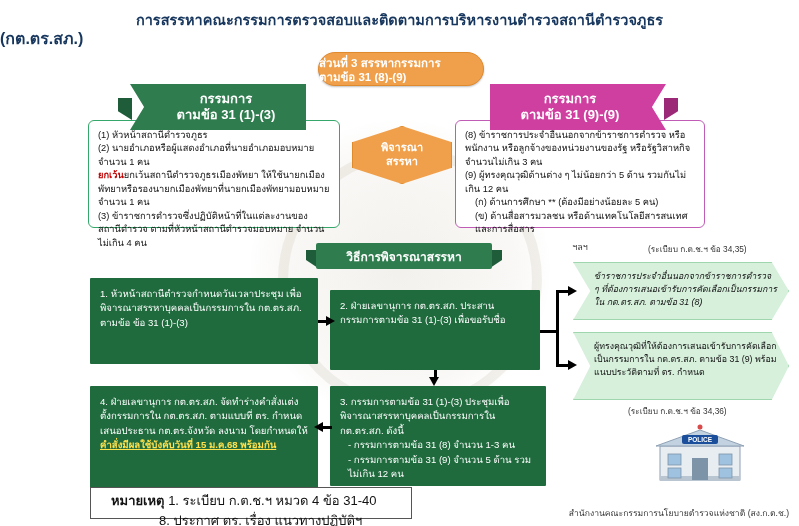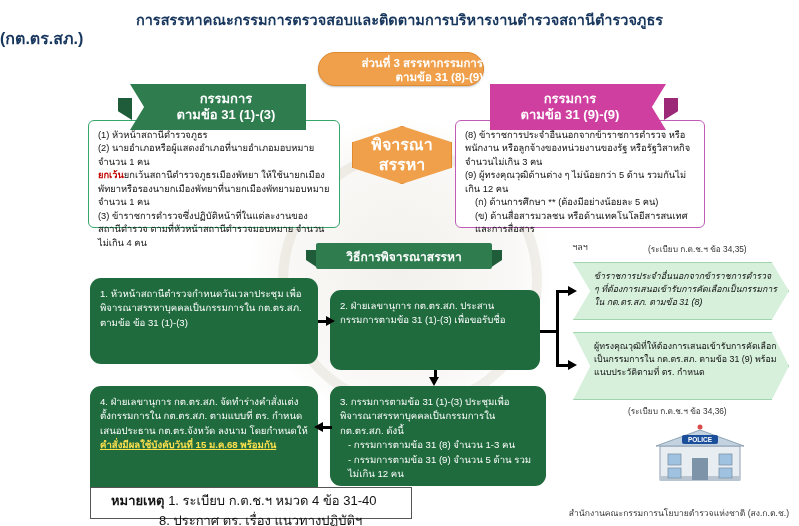--- a/index.html
+++ b/index.html
@@ -30,21 +30,21 @@
   }
   .title2{
     position:absolute;top:26px;left:0;width:799px;
     font-size:16px;font-weight:bold;color:#17365d;z-index:3;
   }
 
   
   .banner{
     position:absolute;left:318px;top:52px;width:166px;height:34px;
     background:#f0a04b;border:1.5px solid #e08a2e;border-radius:17px;
-    color:#ffffff;font-weight:bold;font-size:11.5px;text-align:right;
+    color:#ffffff;font-weight:bold;font-size:11.5px;text-align:left;
     line-height:1.25;padding-top:3px;box-sizing:border-box;
     box-shadow:0 1px 2px rgba(0,0,0,0.25);
     z-index:4;
   }
 
   
   .ribbon{
     position:absolute;height:46px;color:#fff;font-weight:bold;font-size:13px;
     text-align:center;line-height:1.2;display:flex;align-items:center;justify-content:center;
     z-index:4;
@@ -70,38 +70,38 @@
   .box-left{left:88px;top:120px;width:252px;height:108px;border:1.5px solid #35a76a;}
   .box-right{left:455px;top:120px;width:250px;height:108px;border:1.5px solid #c05bb6;}
   .box-left .hl{color:#c00000;font-weight:bold;}
   .ellipsis{text-align:center;font-size:9px;color:#333;margin-top:4px;}
 
   
   .consider{
     position:absolute;left:352px;top:126px;width:98px;height:56px;
     background:#f0a04b;border:1.5px solid #e08a2e;
     clip-path:polygon(50% 0,100% 28%,100% 72%,50% 100%,0 72%,0 28%);
-    color:#fff;font-weight:bold;font-size:16px;text-align:center;
+    color:#fff;font-weight:bold;font-size:11px;text-align:center;
     display:flex;flex-direction:column;align-items:center;justify-content:center;
     line-height:1.25;z-index:4;
   }
 
   
   .method{
     position:absolute;left:316px;top:243px;width:176px;height:26px;
     background:#2f7d4f;color:#fff;font-weight:bold;font-size:12px;
     display:flex;align-items:center;justify-content:center;
     border-radius:2px;z-index:4;
   }
   .method-tail-l{position:absolute;left:306px;top:250px;width:12px;height:18px;background:#1f5c39;z-index:3;clip-path:polygon(0 0,100% 0,100% 100%,0 55%);}
   .method-tail-r{position:absolute;left:490px;top:250px;width:12px;height:18px;background:#1f5c39;z-index:3;clip-path:polygon(0 0,100% 0,100% 55%,0 100%);}
 
   
   .step{
-    position:absolute;background:#1f6b3e;color:#fff;border-radius:11px;
+    position:absolute;background:#1f6b3e;color:#fff;border-radius:1px;
     font-size:9.6px;line-height:1.5;padding:9px 10px;box-sizing:border-box;z-index:3;
   }
   .step1{left:90px;top:278px;width:228px;height:86px;}
   .step2{left:330px;top:290px;width:210px;height:80px;}
   .step3{left:330px;top:386px;width:216px;height:100px;}
   .step4{left:90px;top:386px;width:228px;height:112px;}
   .step4 .under{text-decoration:underline;color:#ffe14d;font-weight:bold;}
 
   
   .chev{

